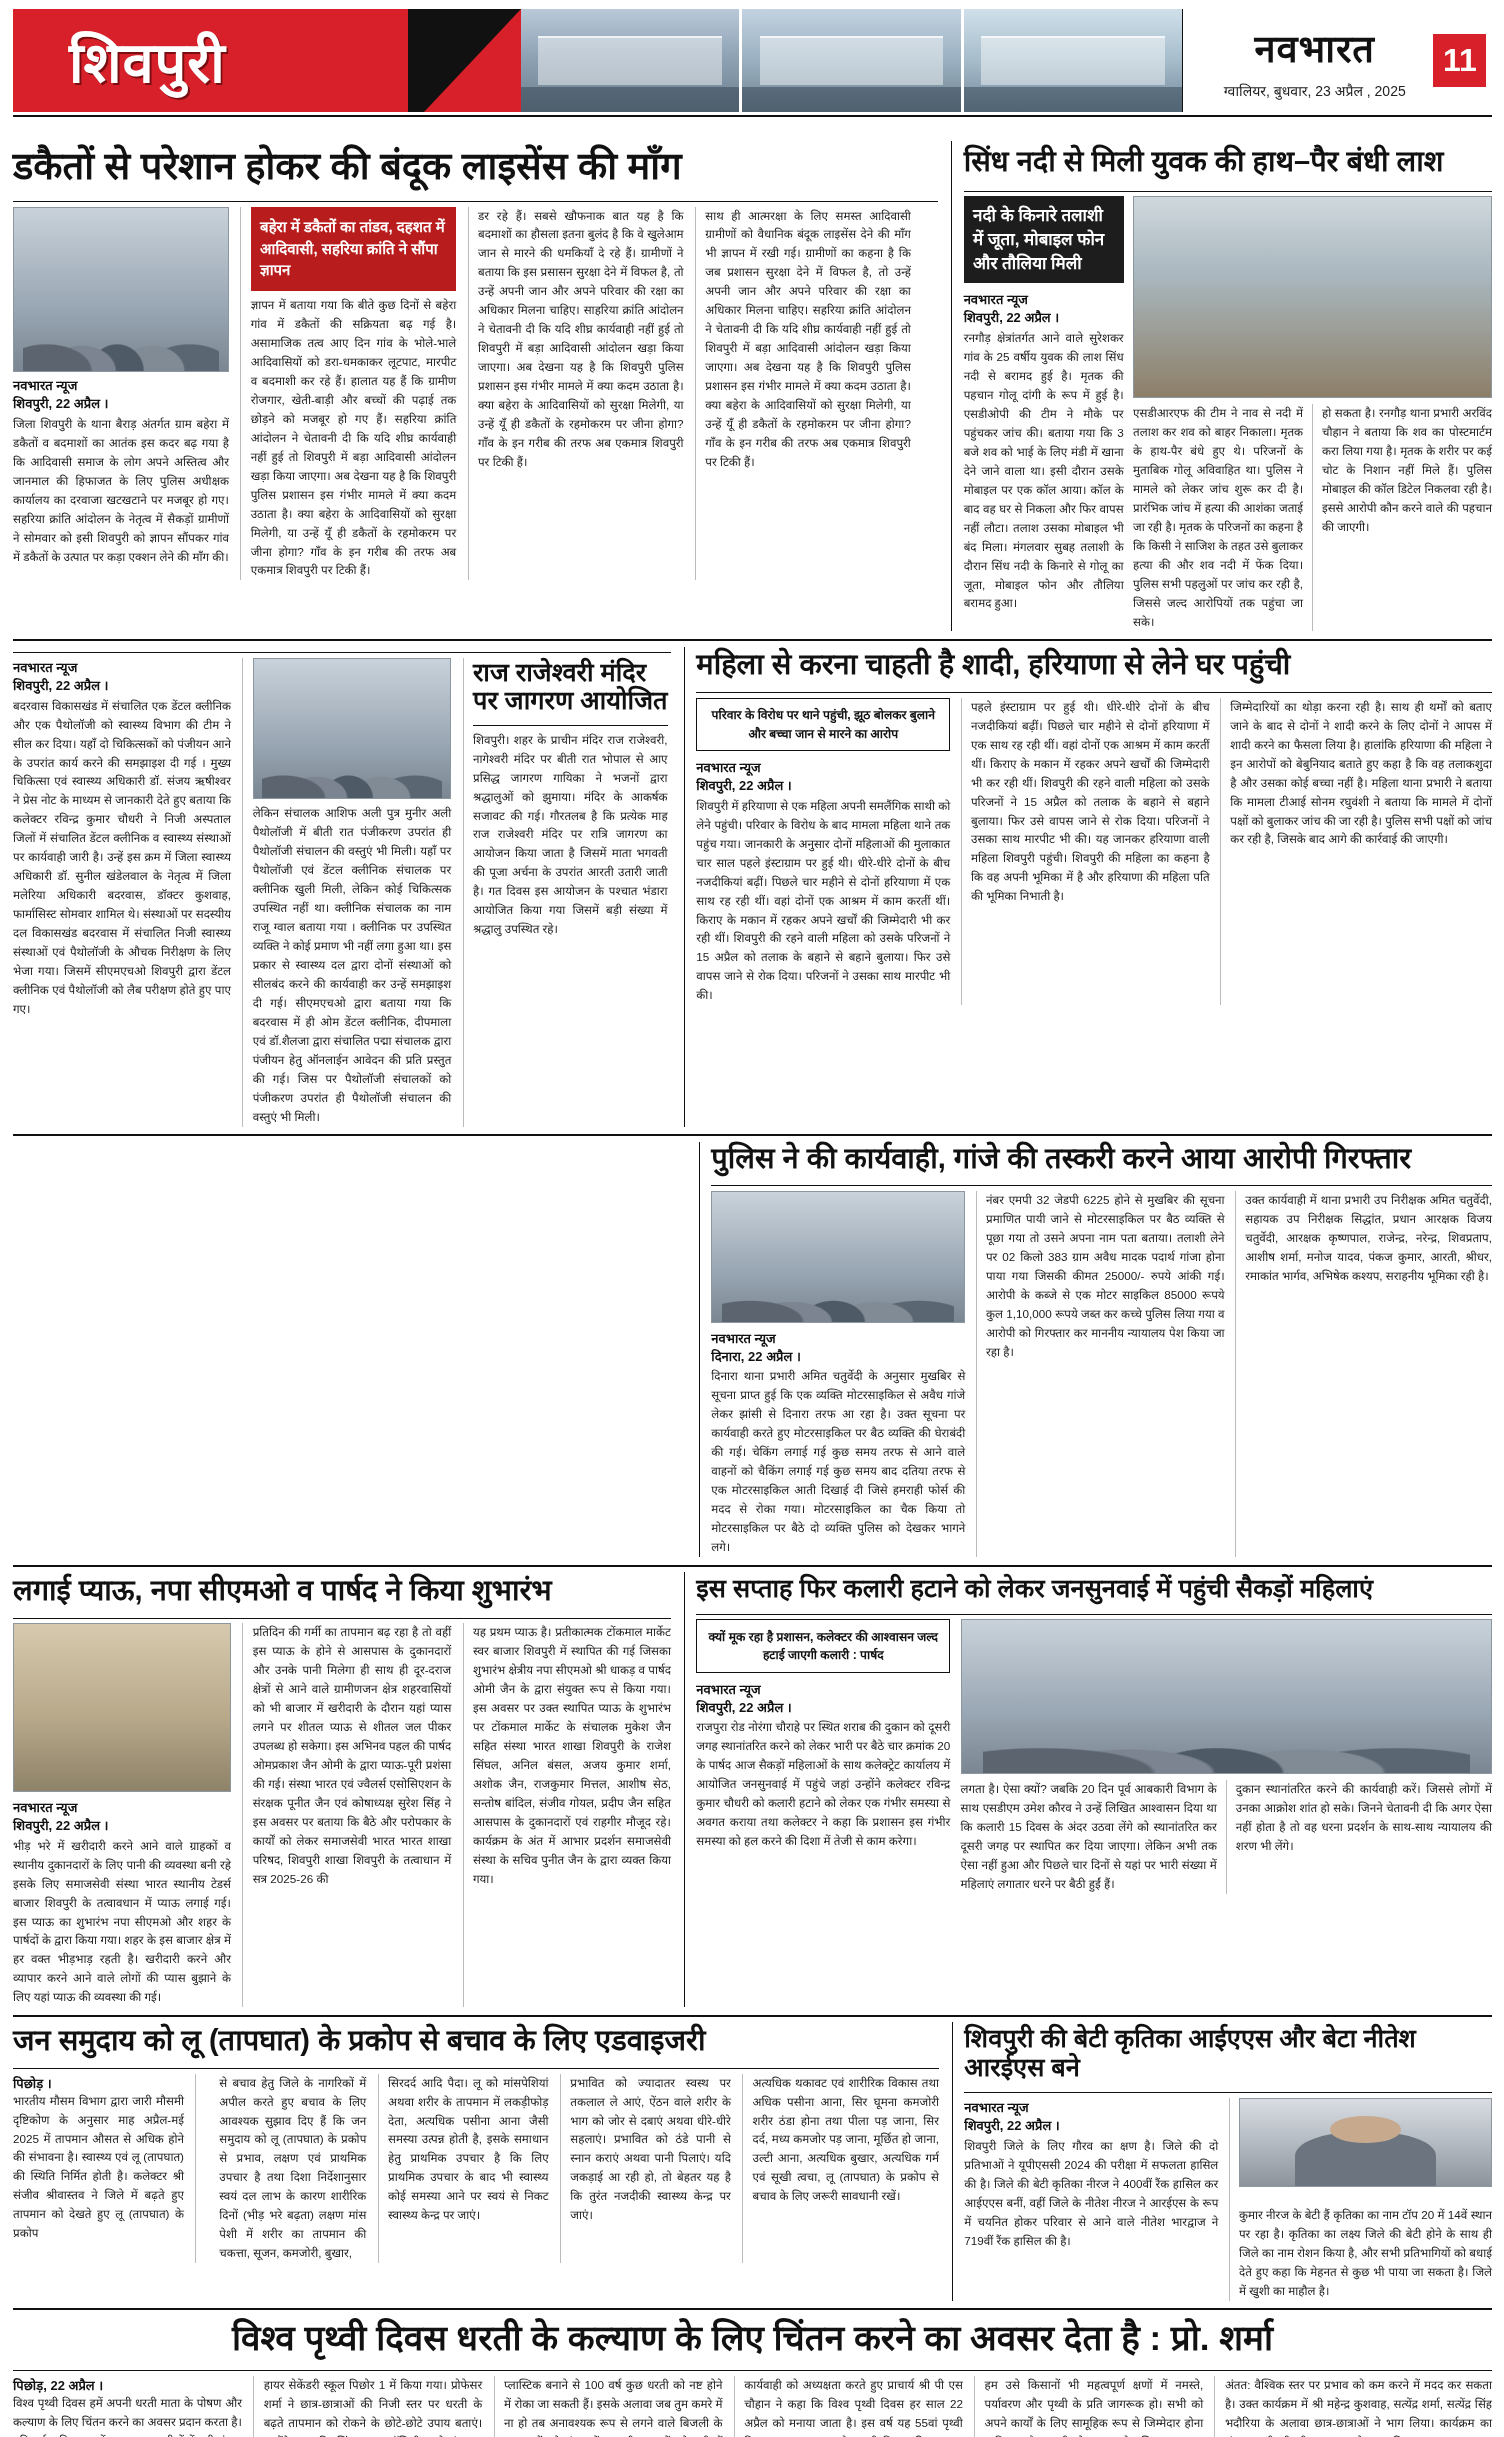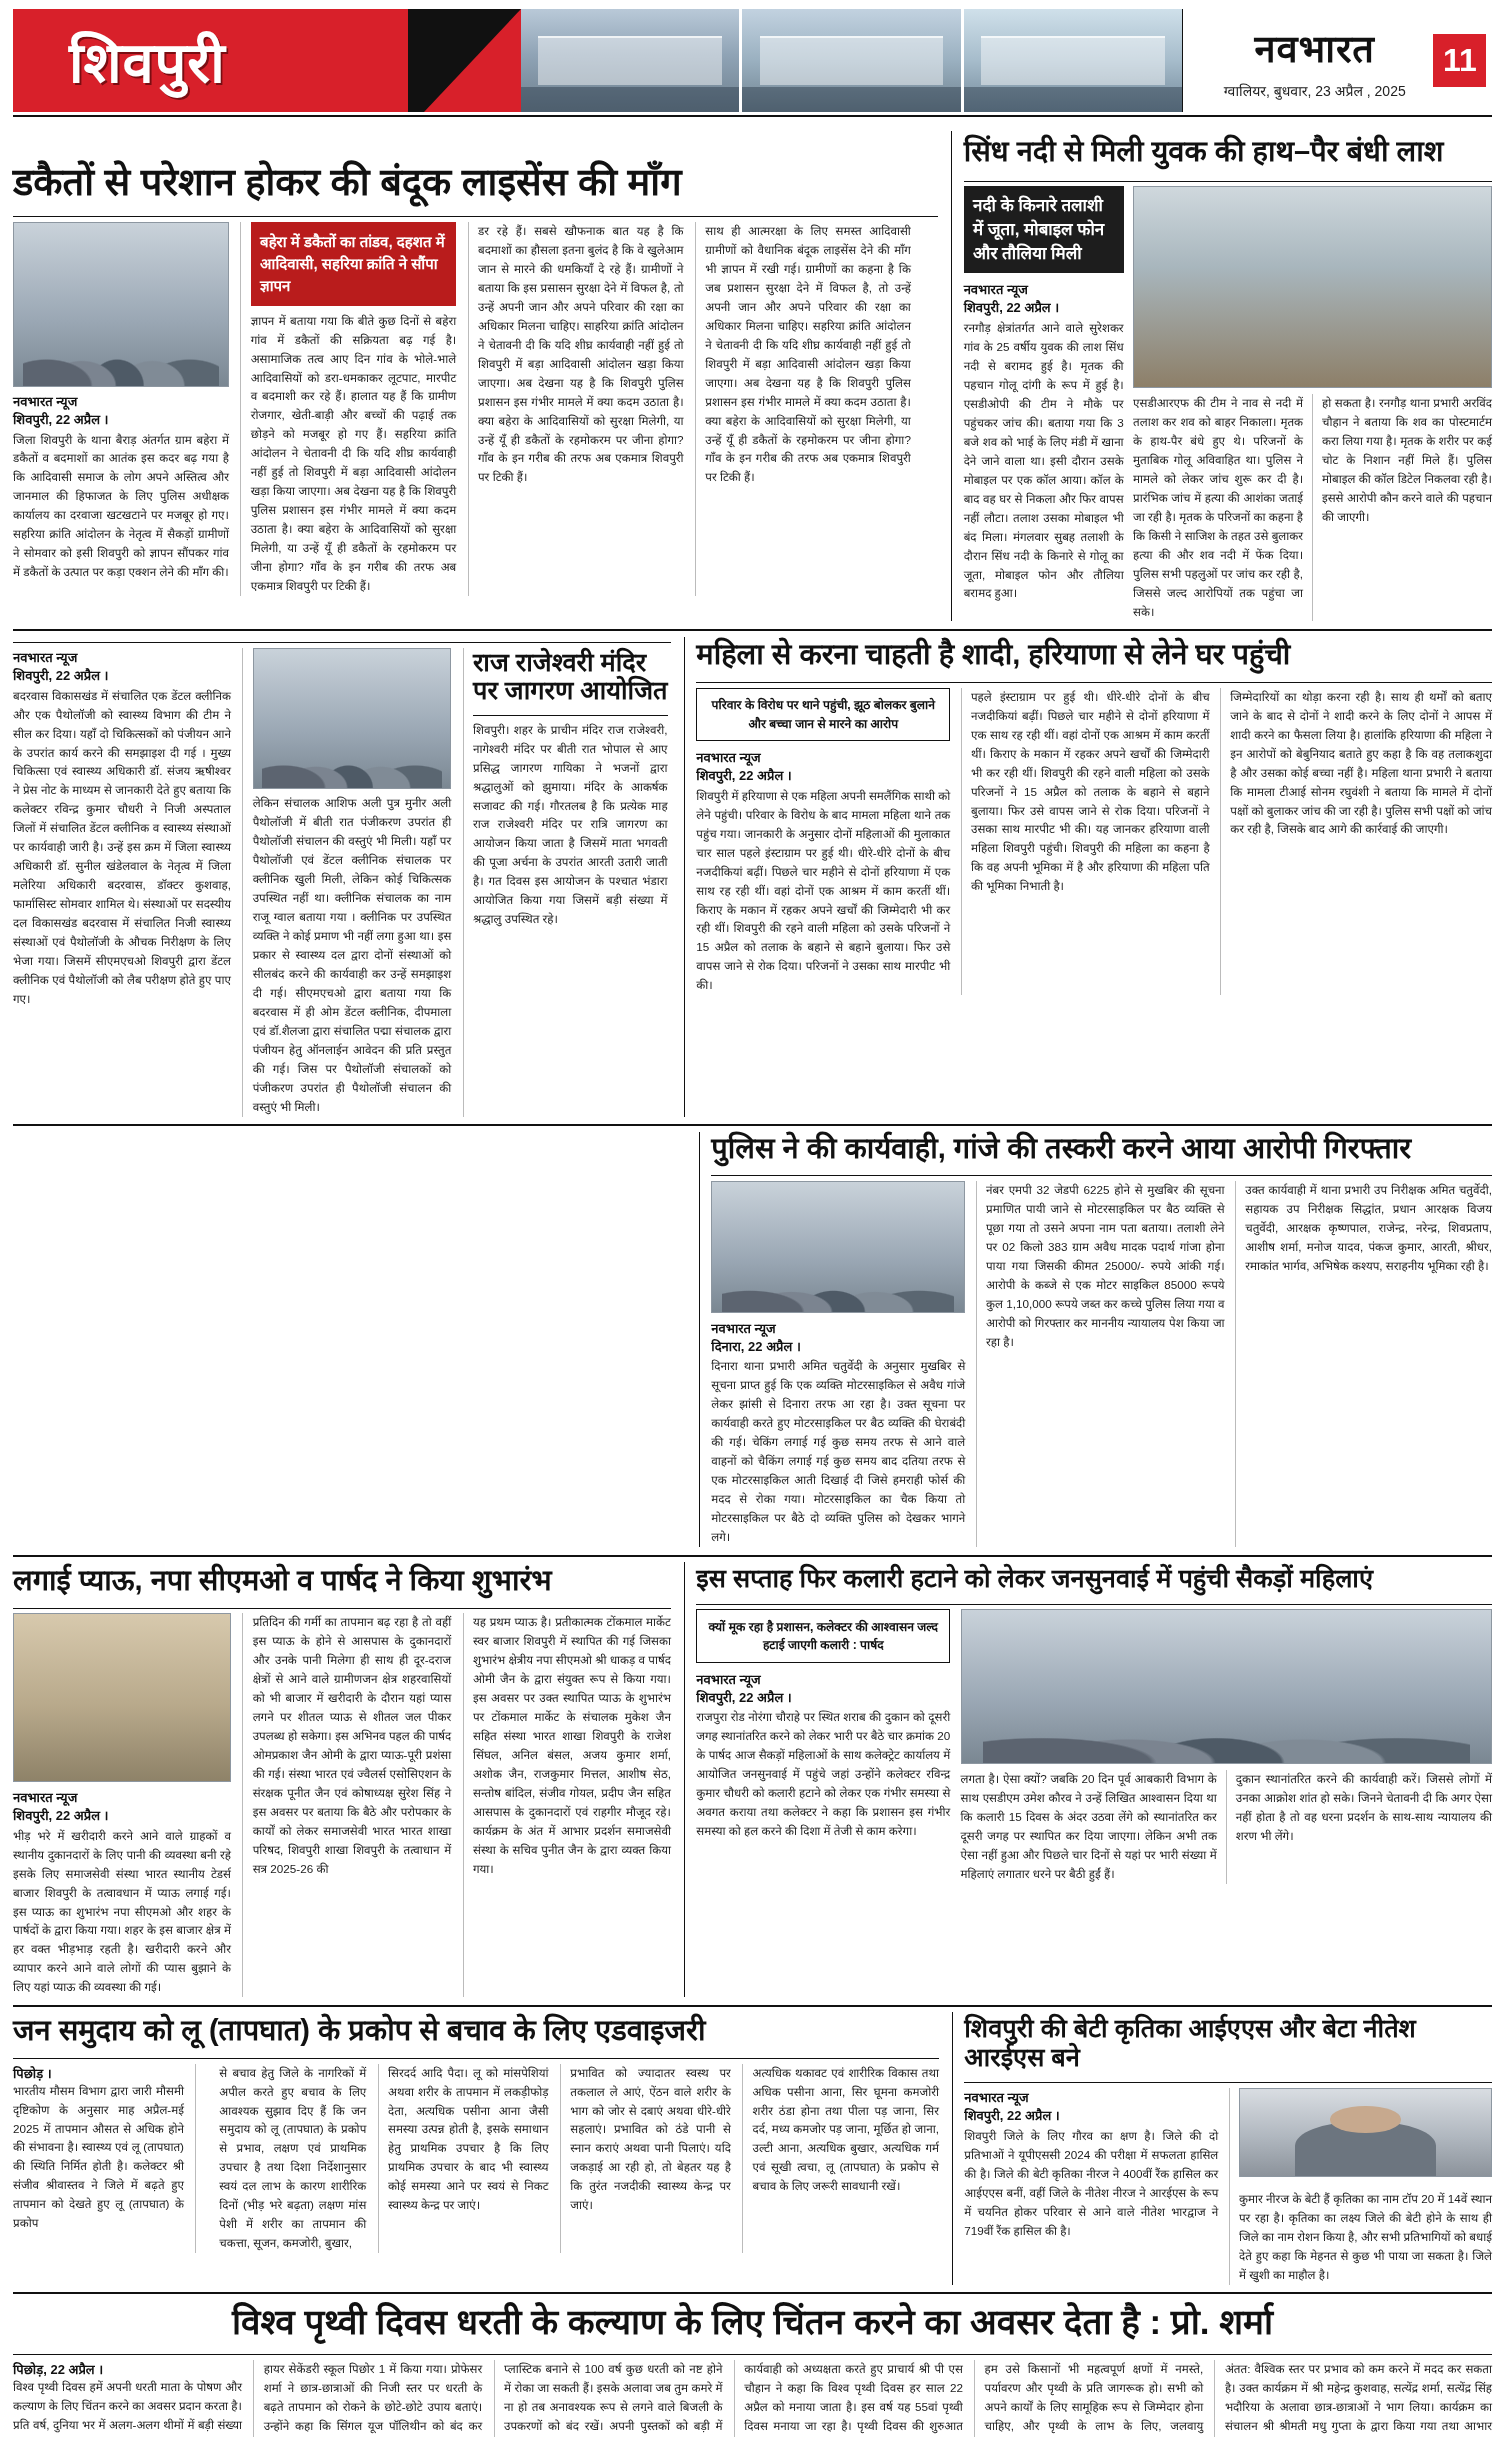--- a/index.html
+++ b/index.html
@@ -176,21 +176,21 @@
     line-height:1.5;
     padding:7.5px 8.5px;
     text-align:center;
   }
   .darkstrip{
     background:#1d1d1d;color:#fff;font-weight:bold;font-size:17px;
     padding:7.5px 9.4px;line-height:1.4;
   }
 
   
-  .sec { padding-top: 14px; align-items: center; }
+  .sec { padding-top: 24px; }
 
   .lead { display:flex; gap:13px; }
   .lead-left { width: 926px; }
   .lead-right { width: 541px; border-left:1.9px solid #111; padding-left:11.3px; }
 
   .hr-thick { border-top:2.8px solid #111; margin:7.5px 0 5.6px; }
   .hr-thin { border-top:0.9px solid #111; margin:5.6px 0 4.7px; }
 
   .sep-v { border-left:0.9px solid #bbb; }
 </style>
@@ -383,21 +383,21 @@
       <div class="hl headline-md" style="padding:1.9px 0 5.6px;">शिवपुरी की बेटी कृतिका आईएएस और बेटा नीतेश आरईएस बने</div>
       <div class="hr-thin"></div>
       <div style="display:flex; gap:10.3px;">
         <div style="width:254px;">
           <div class="byline">नवभारत न्यूज</div>
           <div class="byline">शिवपुरी, 22 अप्रैल ।</div>
           <div class="body-txt" style="margin-top:3px;">शिवपुरी जिले के लिए गौरव का क्षण है। जिले की दो प्रतिभाओं ने यूपीएससी 2024 की परीक्षा में सफलता हासिल की है। जिले की बेटी कृतिका नीरज ने 400वीं रैंक हासिल कर आईएएस बनीं, वहीं जिले के नीतेश नीरज ने आरईएस के रूप में चयनित होकर परिवार से आने वाले नीतेश भारद्वाज ने 719वीं रैंक हासिल की है।</div>
         </div>
         <div class="sep-v" style="flex:1; padding-left:9.4px;">
           <div class="photo portrait" style="height:89px;"></div>
-          <div class="body-txt" style="margin-top:13px;">कुमार नीरज के बेटी हैं कृतिका का नाम टॉप 20 में 14वें स्थान पर रहा है। कृतिका का लक्ष्य जिले की बेटी होने के साथ ही जिले का नाम रोशन किया है, और सभी प्रतिभागियों को बधाई देते हुए कहा कि मेहनत से कुछ भी पाया जा सकता है। जिले में खुशी का माहौल है।</div>
+          <div class="body-txt" style="margin-top:19px;">कुमार नीरज के बेटी हैं कृतिका का नाम टॉप 20 में 14वें स्थान पर रहा है। कृतिका का लक्ष्य जिले की बेटी होने के साथ ही जिले का नाम रोशन किया है, और सभी प्रतिभागियों को बधाई देते हुए कहा कि मेहनत से कुछ भी पाया जा सकता है। जिले में खुशी का माहौल है।</div>
         </div>
       </div>
     </div>
   </div>
 
   <div class="hr-thick"></div>
   <div style="padding-bottom:34px;">
     <div class="hl" style="font-size:35px; padding:1.9px 0 7.5px; text-align:center;">विश्व पृथ्वी दिवस धरती के कल्याण के लिए चिंतन करने का अवसर देता है : प्रो. शर्मा</div>
     <div class="hr-thin"></div>
     <div style="display:flex; gap:11.3px;">

